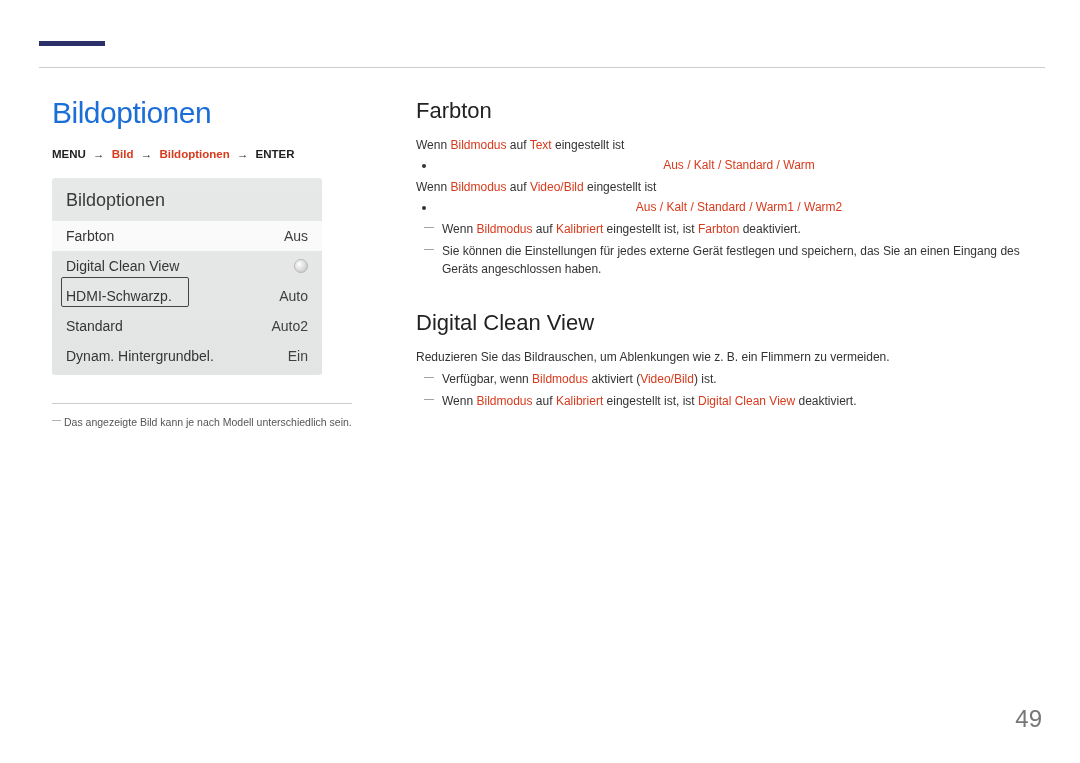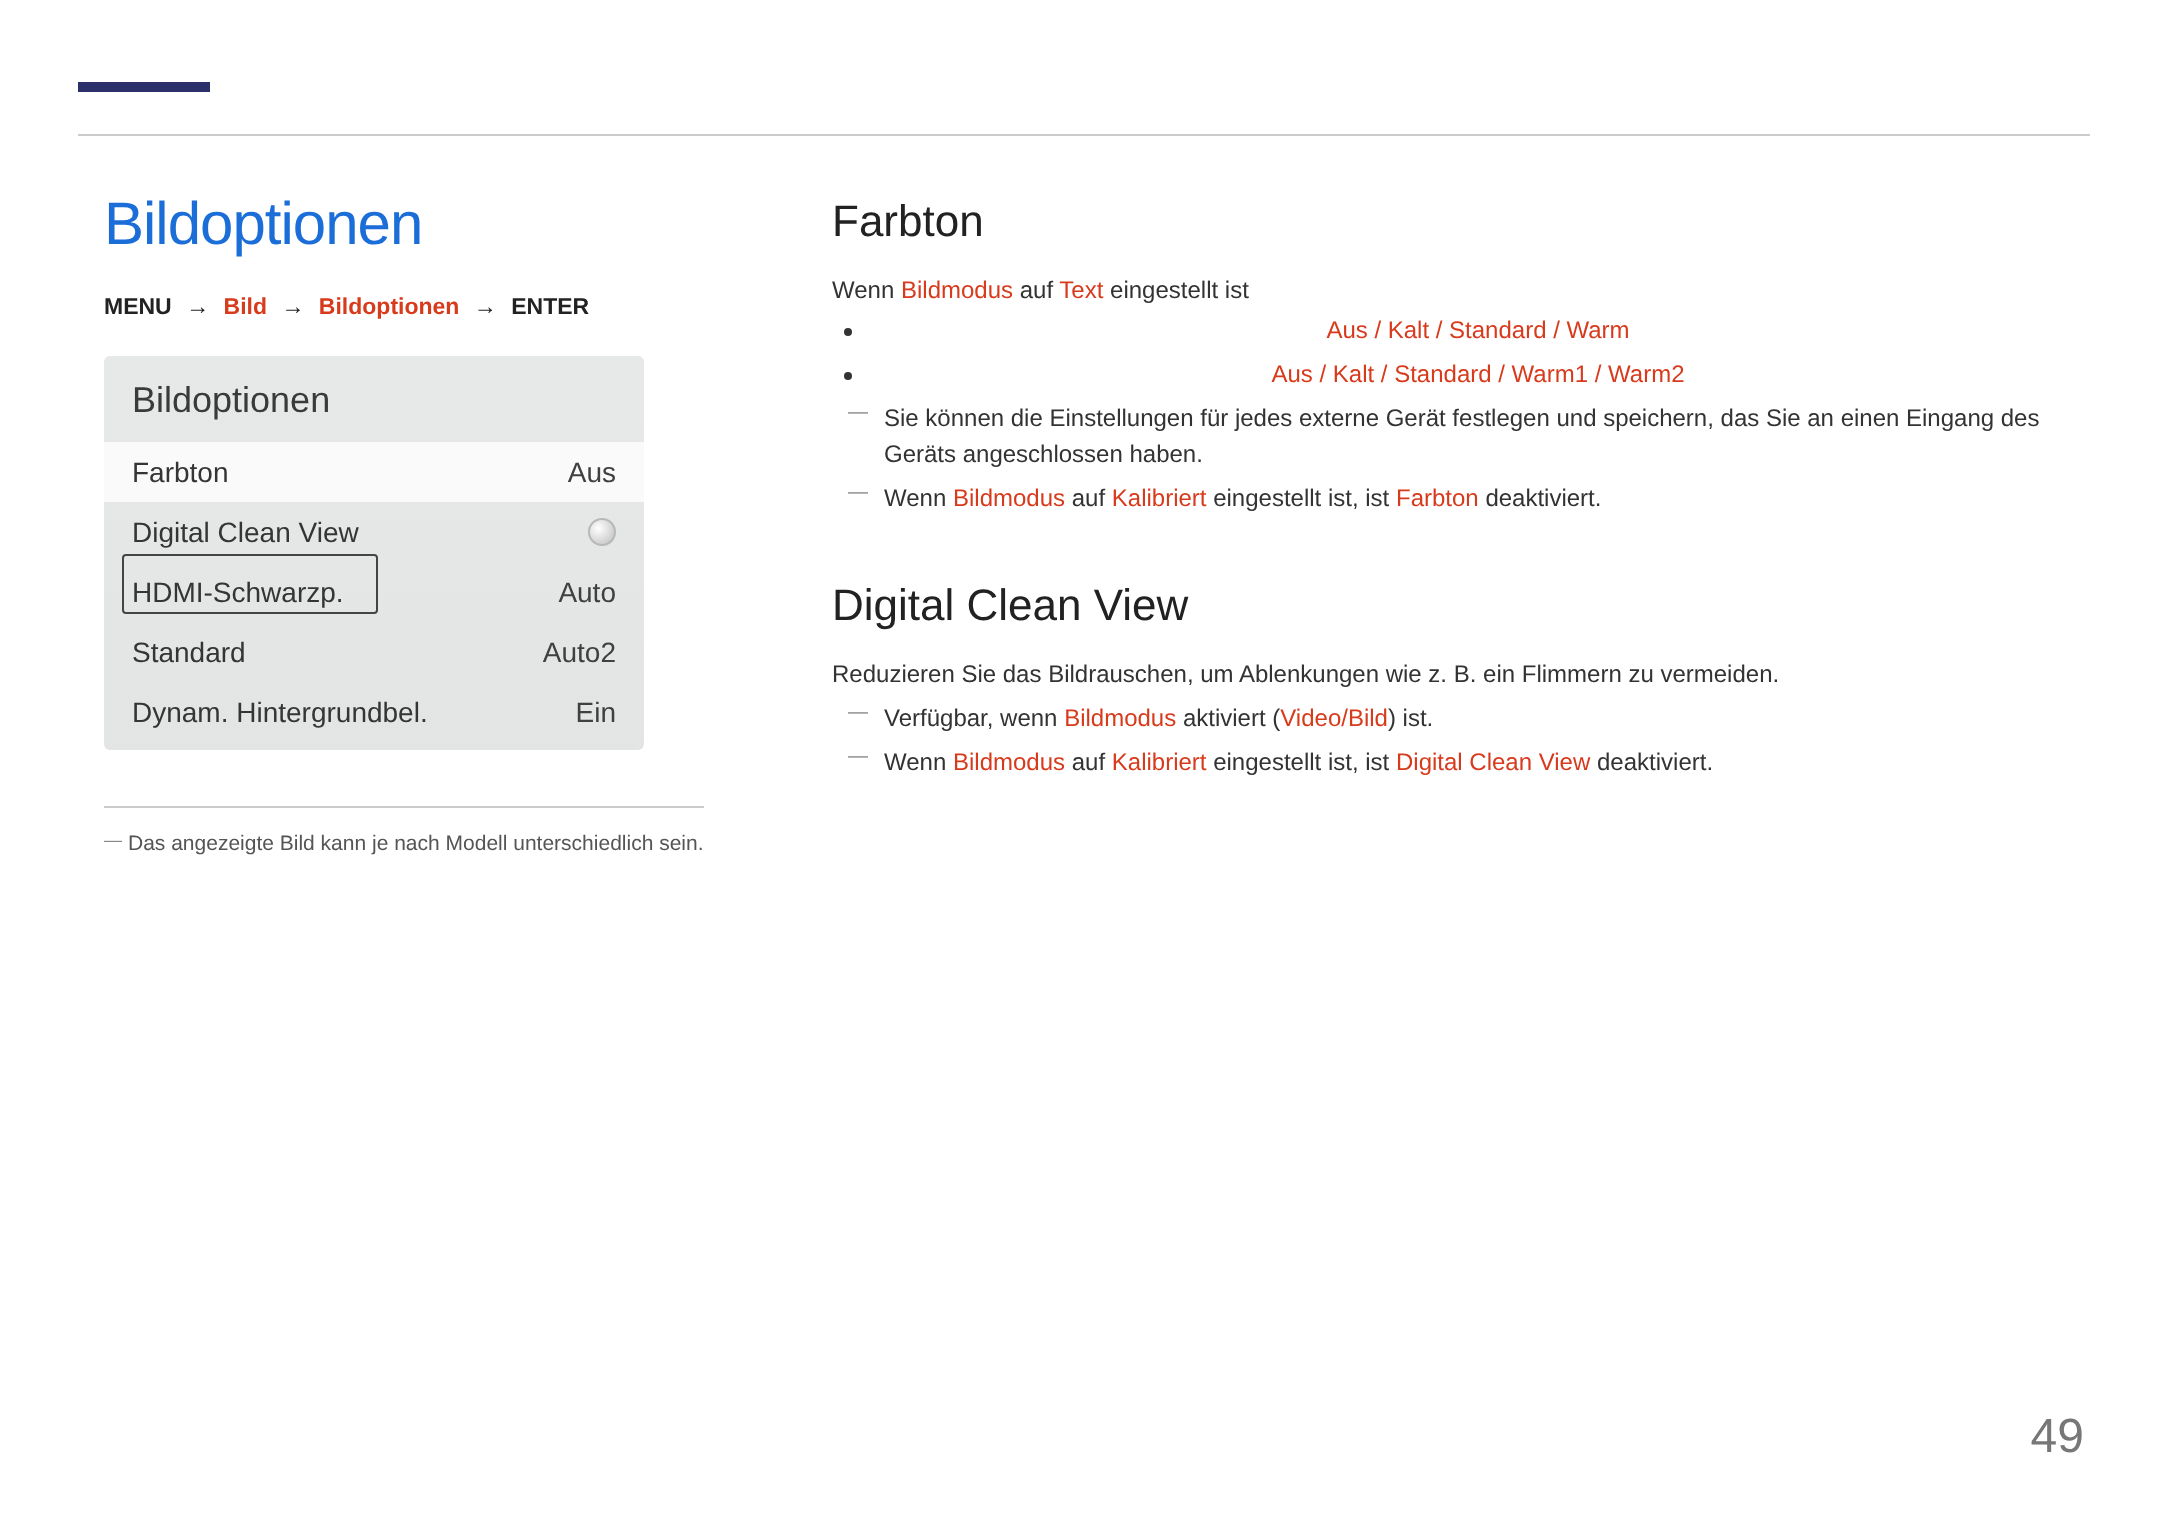--- a/index.html
+++ b/index.html
@@ -195,35 +195,42 @@
       <span>Wenn</span>
       <span class="hl">Bildmodus</span>
       <span>auf</span>
       <span class="hl">Text</span>
       <span>eingestellt ist</span>
     </p>
     <ul class="bullets">
       <li><span class="hl">Aus / Kalt / Standard / Warm</span></li>
     </ul>
 
+    <p>
+      <span>Wenn</span>
+      <span class="hl">Bildmodus</span>
+      <span>auf</span>
+      <span class="hl">Video/Bild</span>
+      <span>eingestellt ist</span>
+    </p>
     <ul class="bullets">
       <li><span class="hl">Aus / Kalt / Standard / Warm1 / Warm2</span></li>
     </ul>
 
     <ul class="notes">
-      <li>Sie können die Einstellungen für jedes externe Gerät festlegen und speichern, das Sie an einen Eingang des Geräts angeschlossen haben.</li>
       <li>
         <span>Wenn</span>
         <span class="hl">Bildmodus</span>
         <span>auf</span>
         <span class="hl">Kalibriert</span>
         <span>eingestellt ist, ist</span>
         <span class="hl">Farbton</span>
         <span>deaktiviert.</span>
       </li>
+      <li>Sie können die Einstellungen für jedes externe Gerät festlegen und speichern, das Sie an einen Eingang des Geräts angeschlossen haben.</li>
     </ul>
 
     <div class="gap"></div>
 
     <h2 class="sub">Digital Clean View</h2>
     <p>Reduzieren Sie das Bildrauschen, um Ablenkungen wie z. B. ein Flimmern zu vermeiden.</p>
 
 
     <ul class="notes">
       <li>

